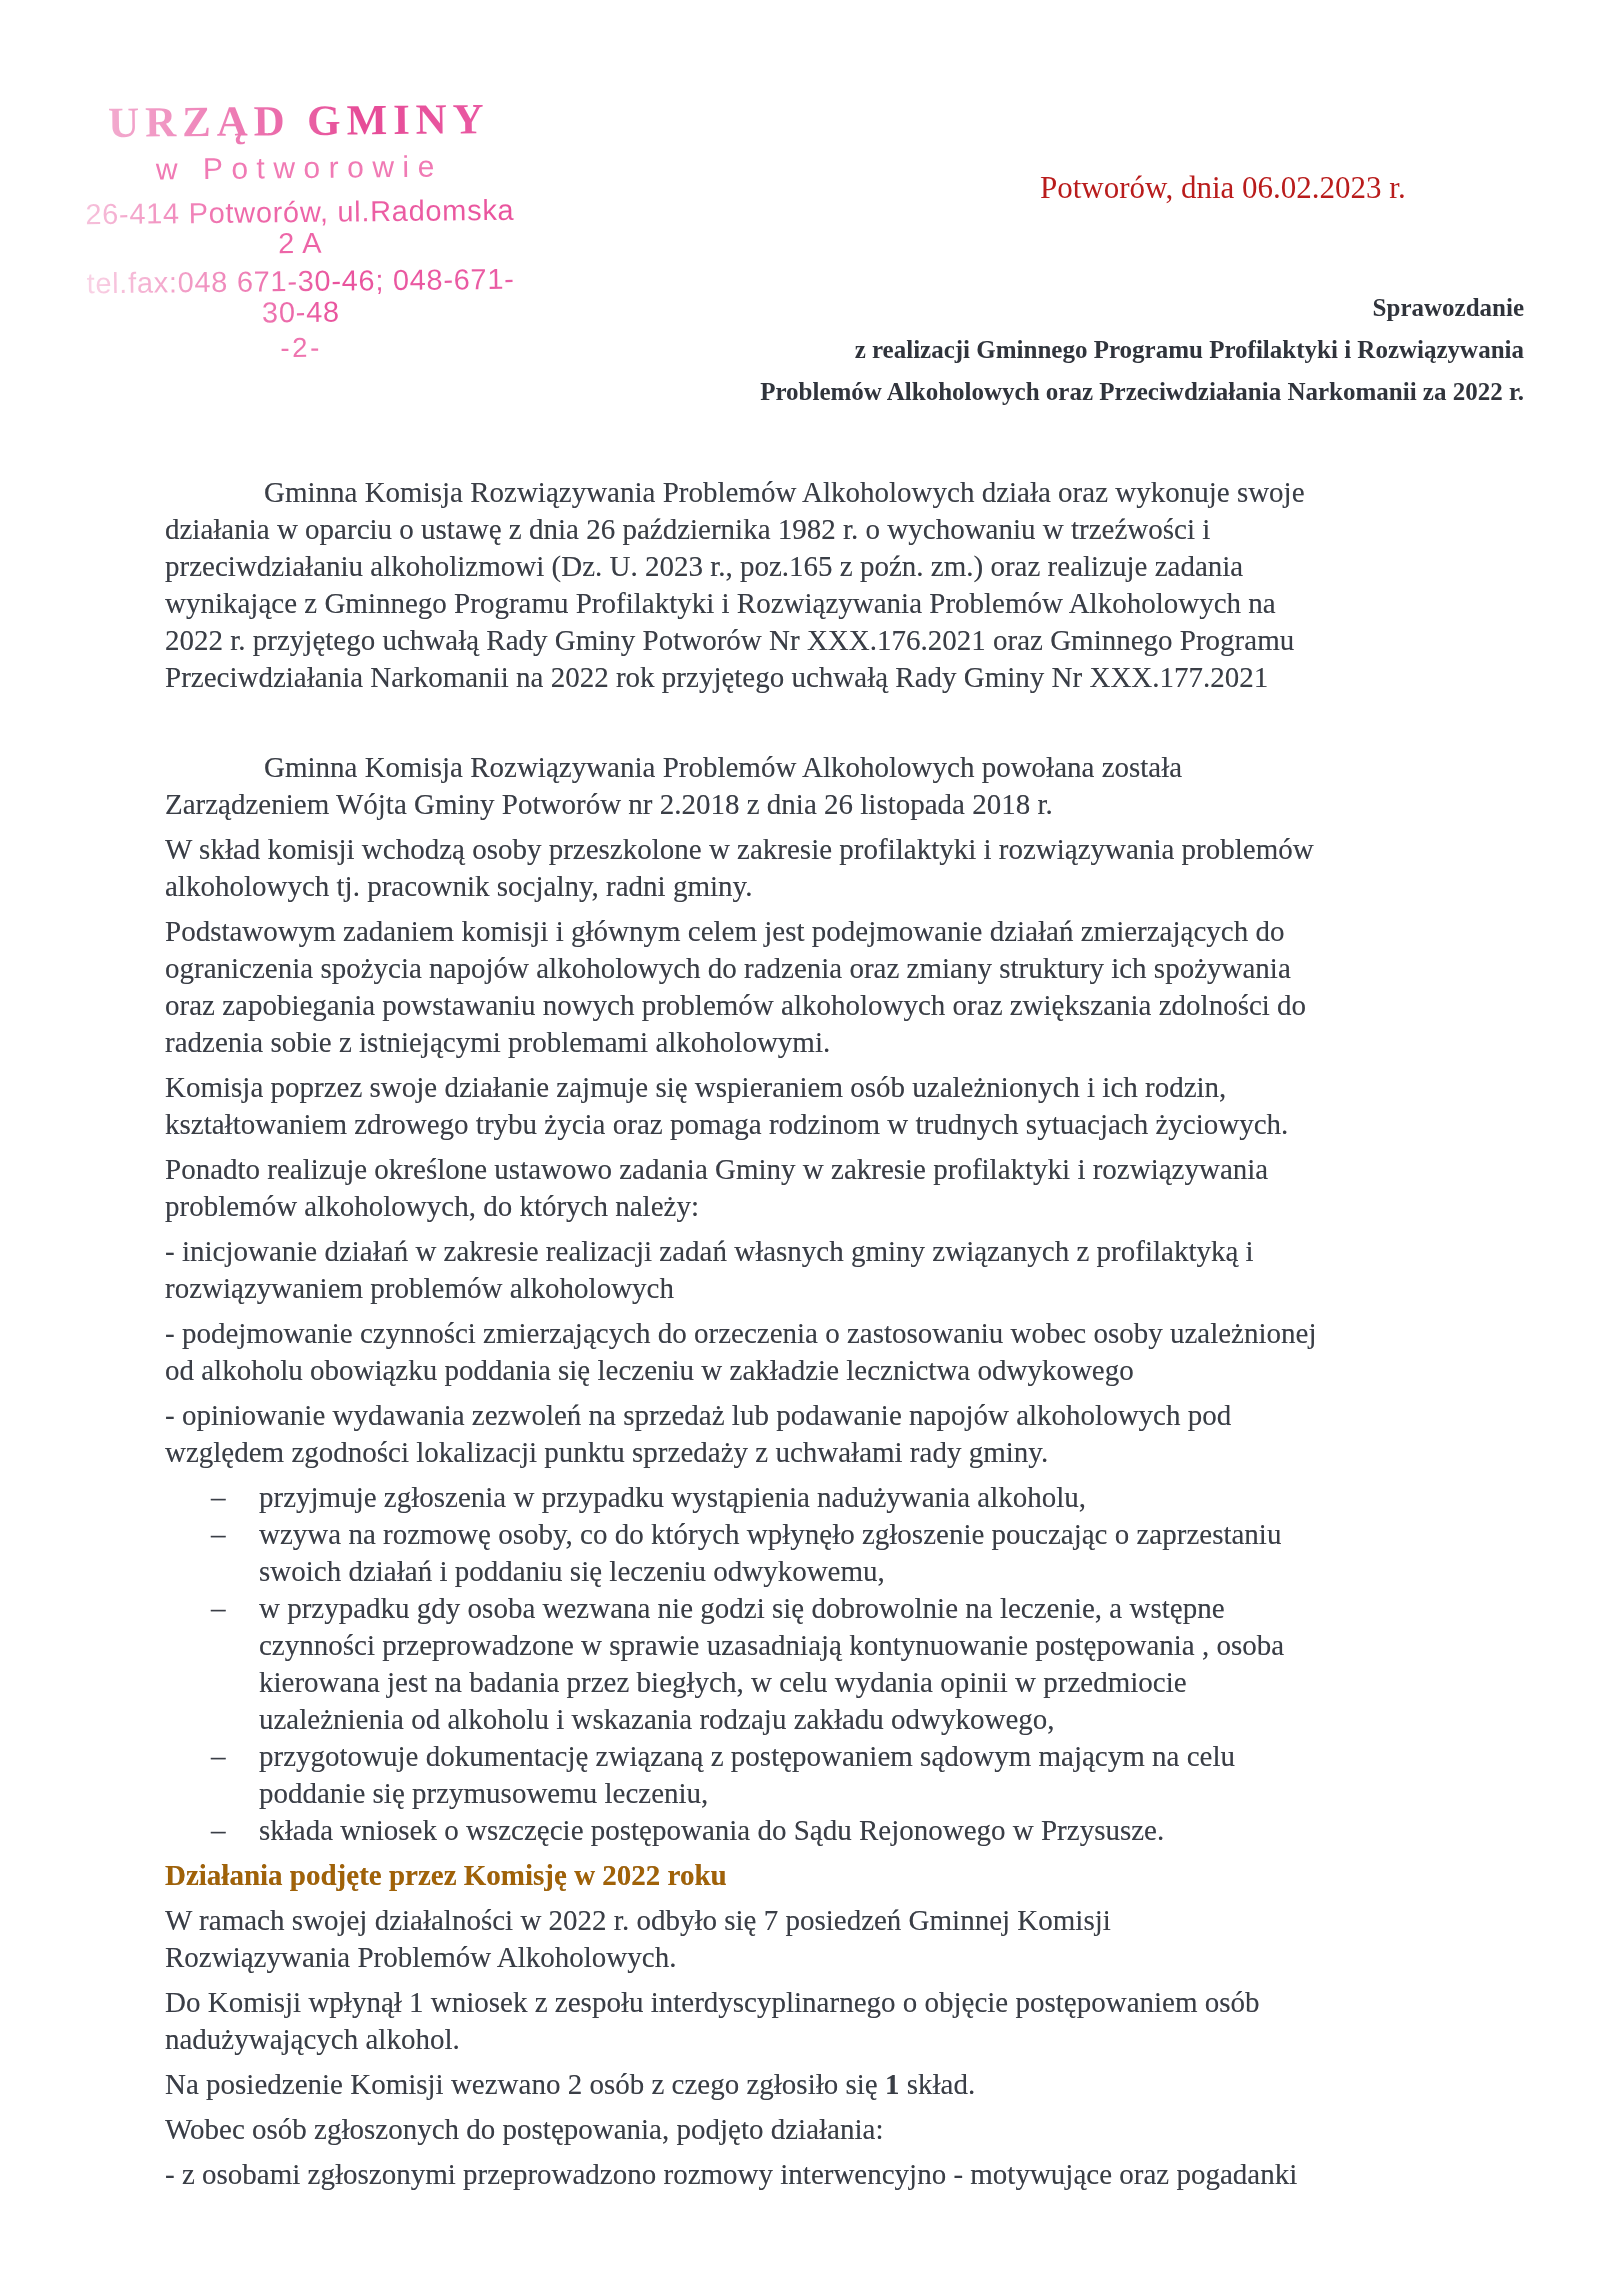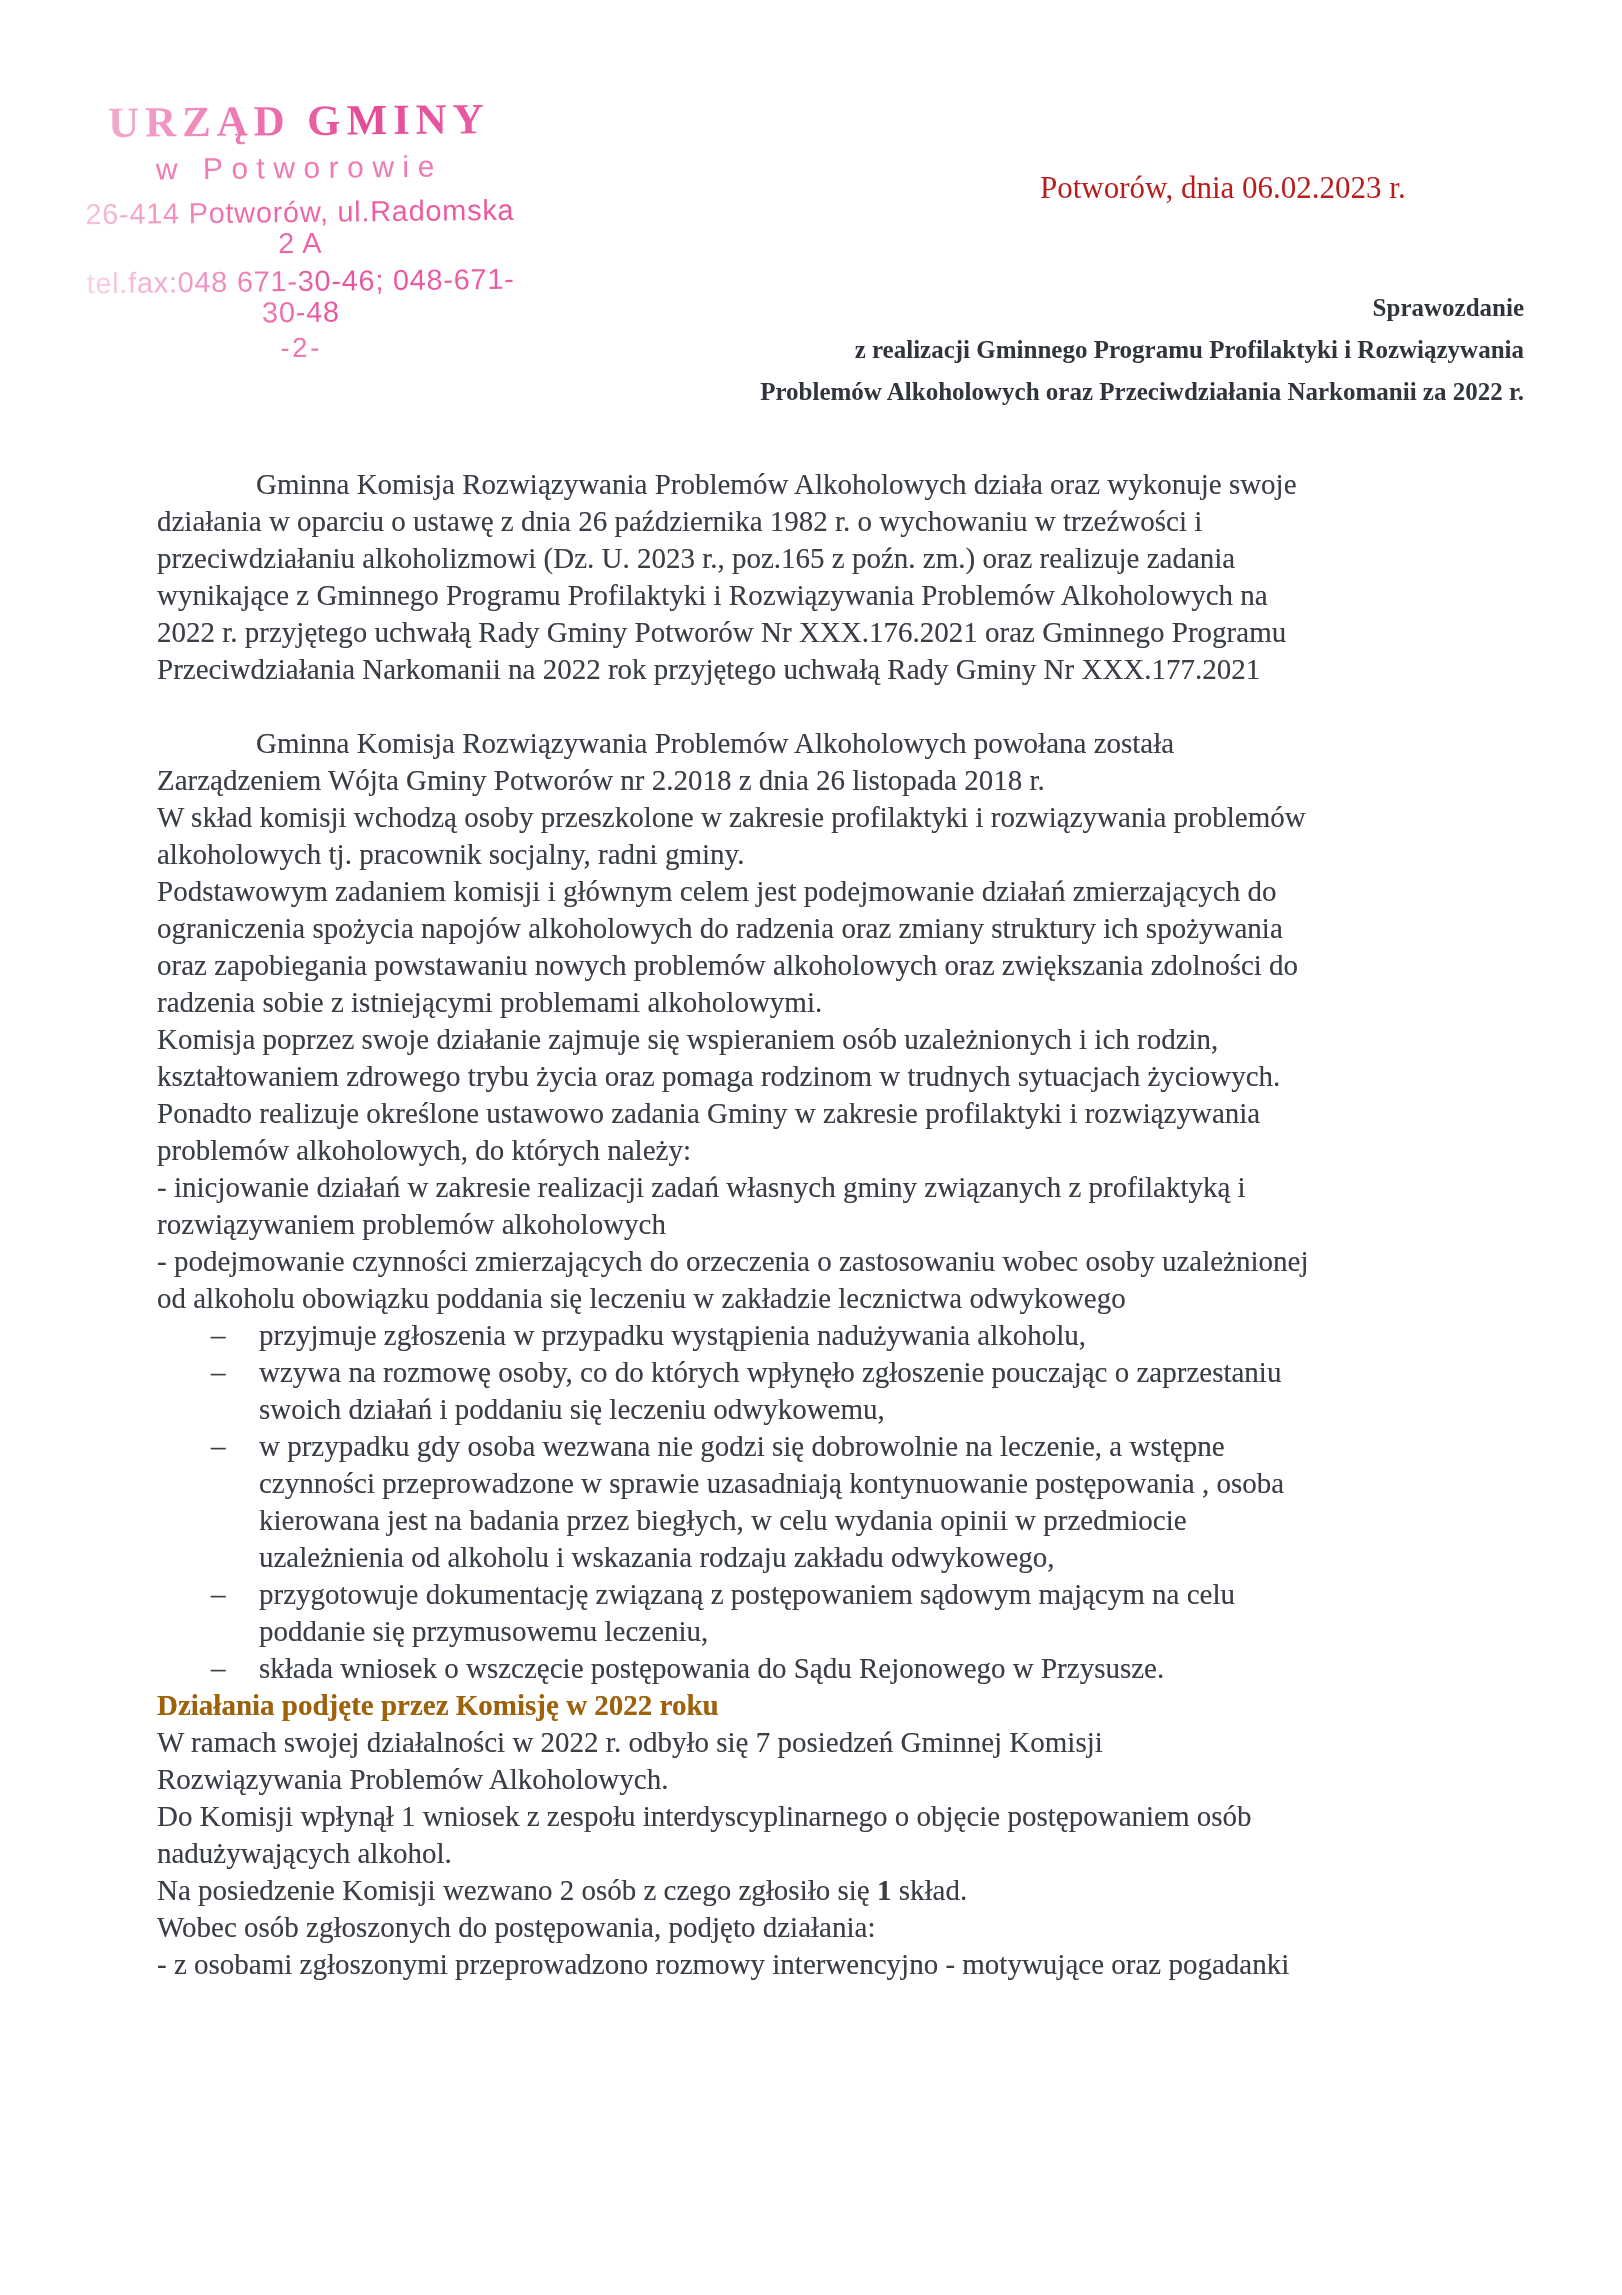--- a/index.html
+++ b/index.html
@@ -38,21 +38,21 @@
   .title-block{
     position:absolute;left:0;top:287px;width:1524px;text-align:right;
     font-weight:bold;font-size:25px;line-height:42px;color:#30343c;
   }
   
   .body-text{
     position:absolute;left:157px;top:466px;width:1387px;
     font-size:29px;line-height:37px;color:#3a3e46;
     text-shadow:0 0 0.4px rgba(58,62,70,0.45);
   }
-  .body-text p{margin:0;white-space:pre-line;}
+  .body-text p{margin:8px;white-space:pre-line;}
   .indent{text-indent:99px;}
   .gap{height:37px;}
   .sub{display:flex;padding-left:54px;}
   .sub .dash{flex:0 0 48px;}
   .sub .txt{flex:1;white-space:pre-line;}
   .heading{font-weight:bold;margin-left:102px;color:#a16207;}
   .b{font-weight:bold;}
 </style>
 </head>
 <body>
@@ -92,20 +92,22 @@
 oraz zapobiegania powstawaniu nowych problemów alkoholowych oraz zwiększania zdolności do
 radzenia sobie z istniejącymi problemami alkoholowymi.</p>
     <p>Komisja poprzez swoje działanie zajmuje się wspieraniem osób uzależnionych i ich rodzin,
 kształtowaniem zdrowego trybu życia oraz pomaga rodzinom w trudnych sytuacjach życiowych.</p>
     <p>Ponadto realizuje określone ustawowo zadania Gminy w zakresie profilaktyki i rozwiązywania
 problemów alkoholowych, do których należy:</p>
     <p>- inicjowanie działań w zakresie realizacji zadań własnych gminy związanych z profilaktyką i
 rozwiązywaniem problemów alkoholowych</p>
     <p>- podejmowanie czynności zmierzających do orzeczenia o zastosowaniu wobec osoby uzależnionej
 od alkoholu obowiązku poddania się leczeniu w zakładzie lecznictwa odwykowego</p>
+    <p>- opiniowanie wydawania zezwoleń na sprzedaż lub podawanie napojów alkoholowych pod
+względem zgodności lokalizacji punktu sprzedaży z uchwałami rady gminy.</p>
 
     <div class="sub">
         <span class="dash">–</span>
         <span class="txt">przyjmuje zgłoszenia w przypadku wystąpienia nadużywania alkoholu,</span>
       </div>
     <div class="sub">
         <span class="dash">–</span>
         <span class="txt">wzywa na rozmowę osoby, co do których wpłynęło zgłoszenie pouczając o zaprzestaniu
 swoich działań i poddaniu się leczeniu odwykowemu,</span>
       </div>

